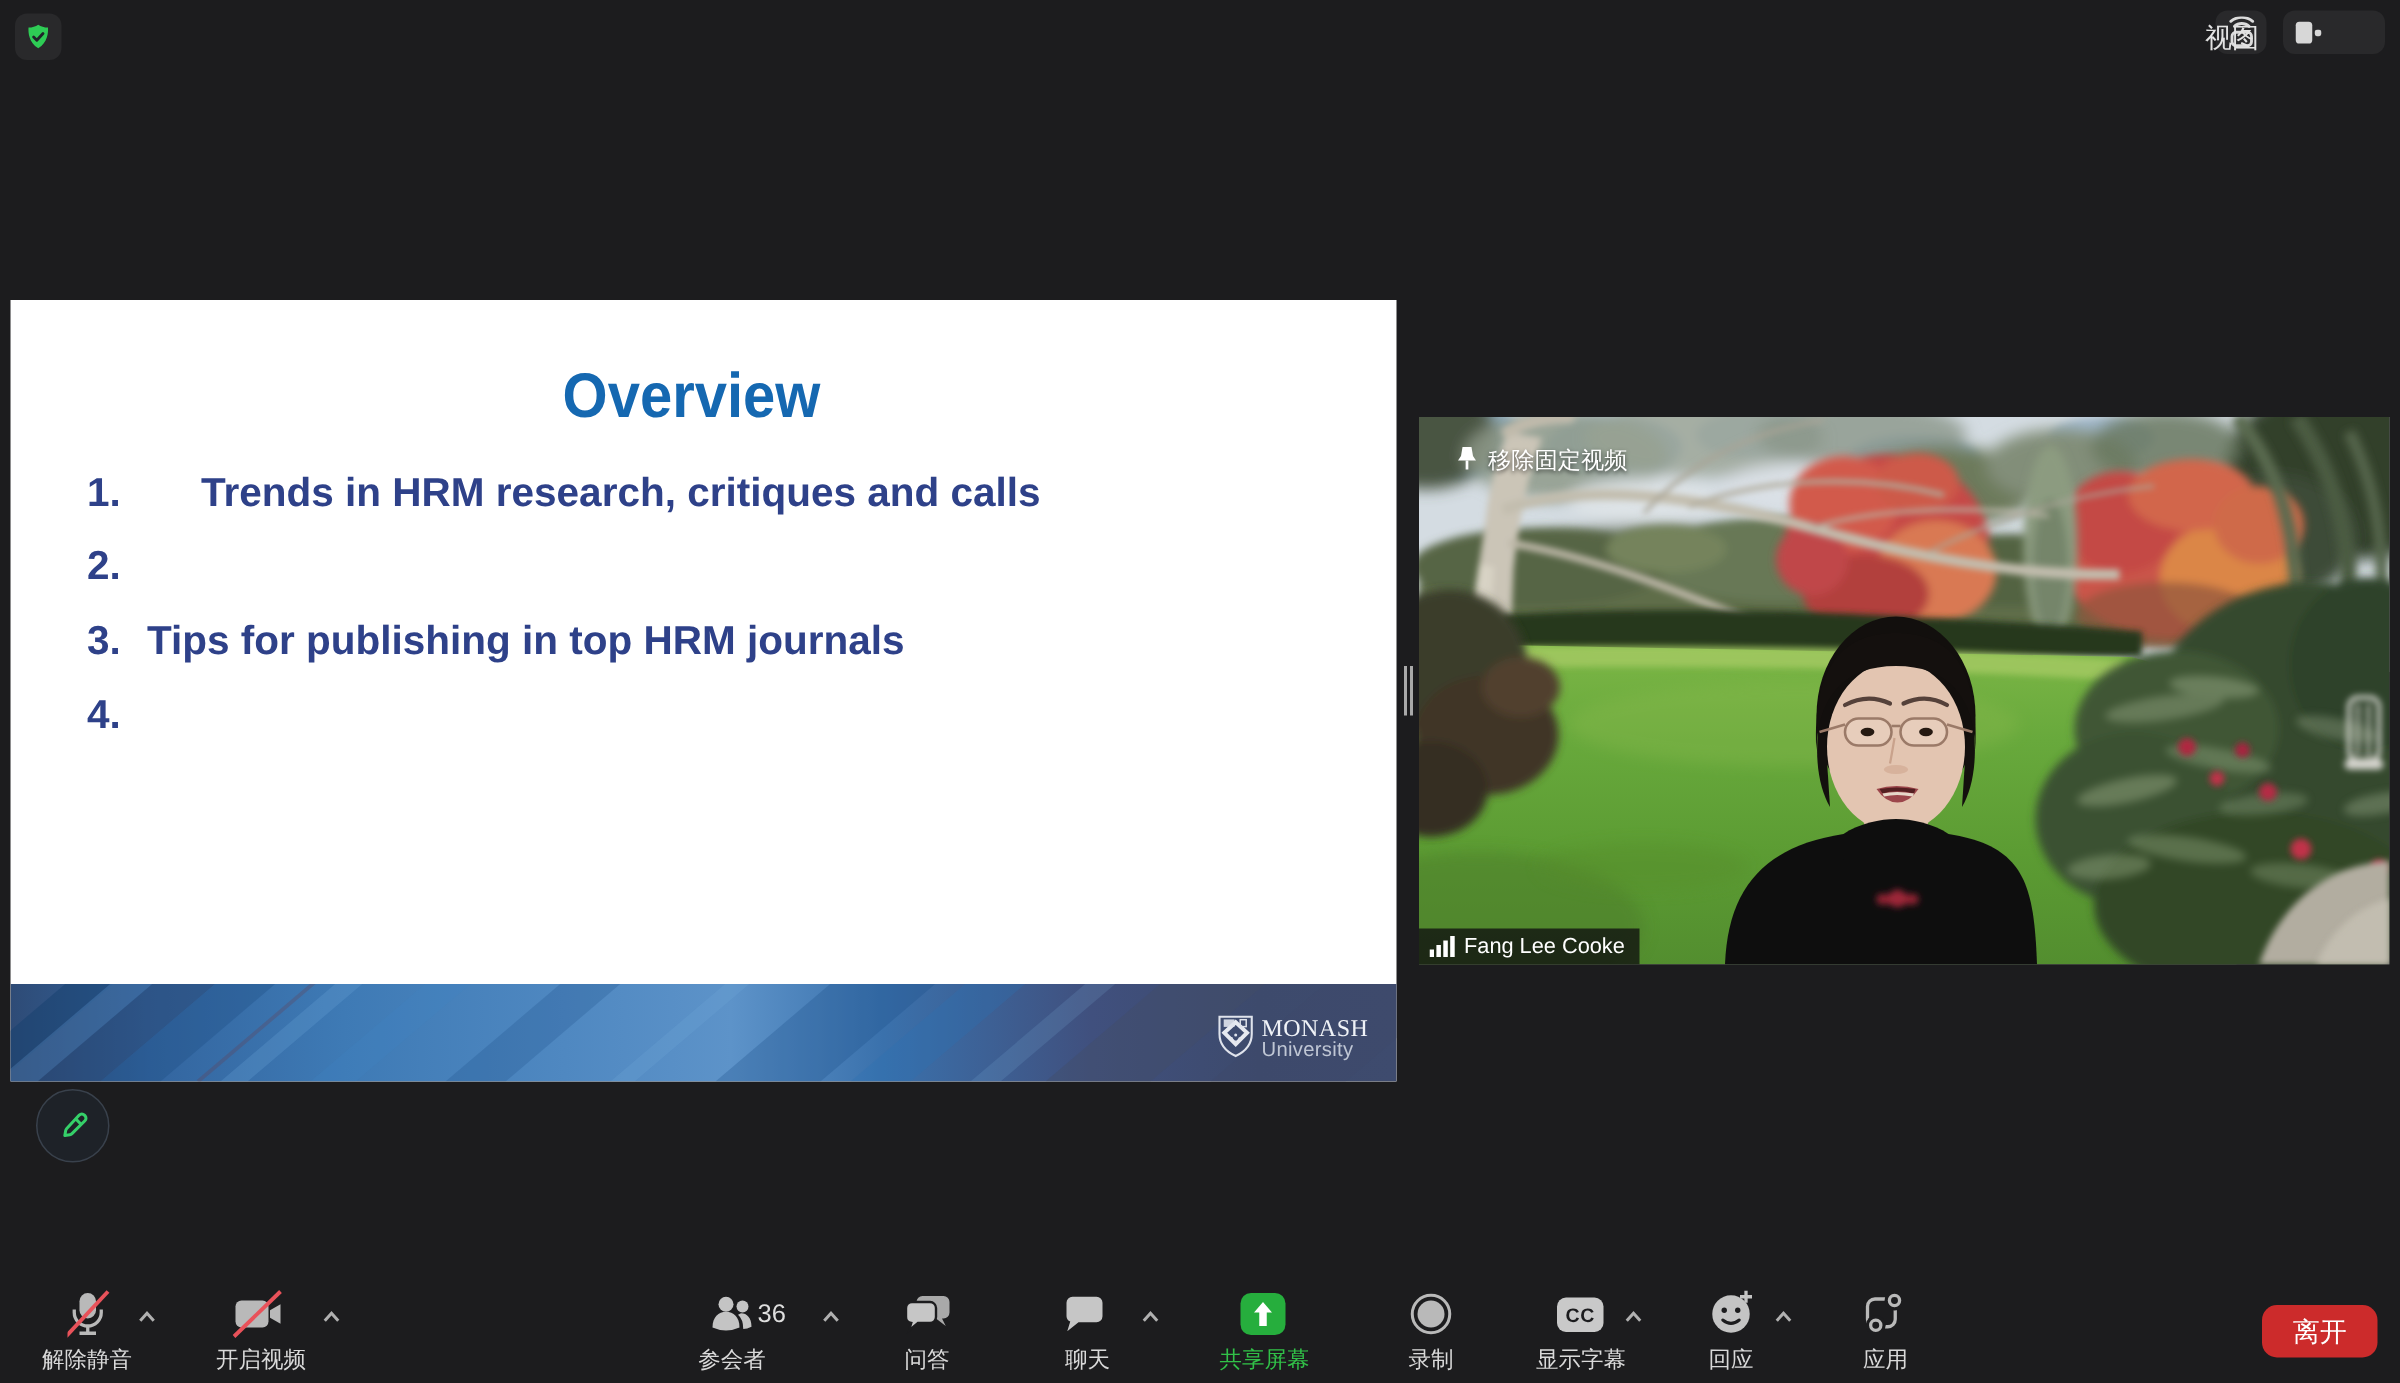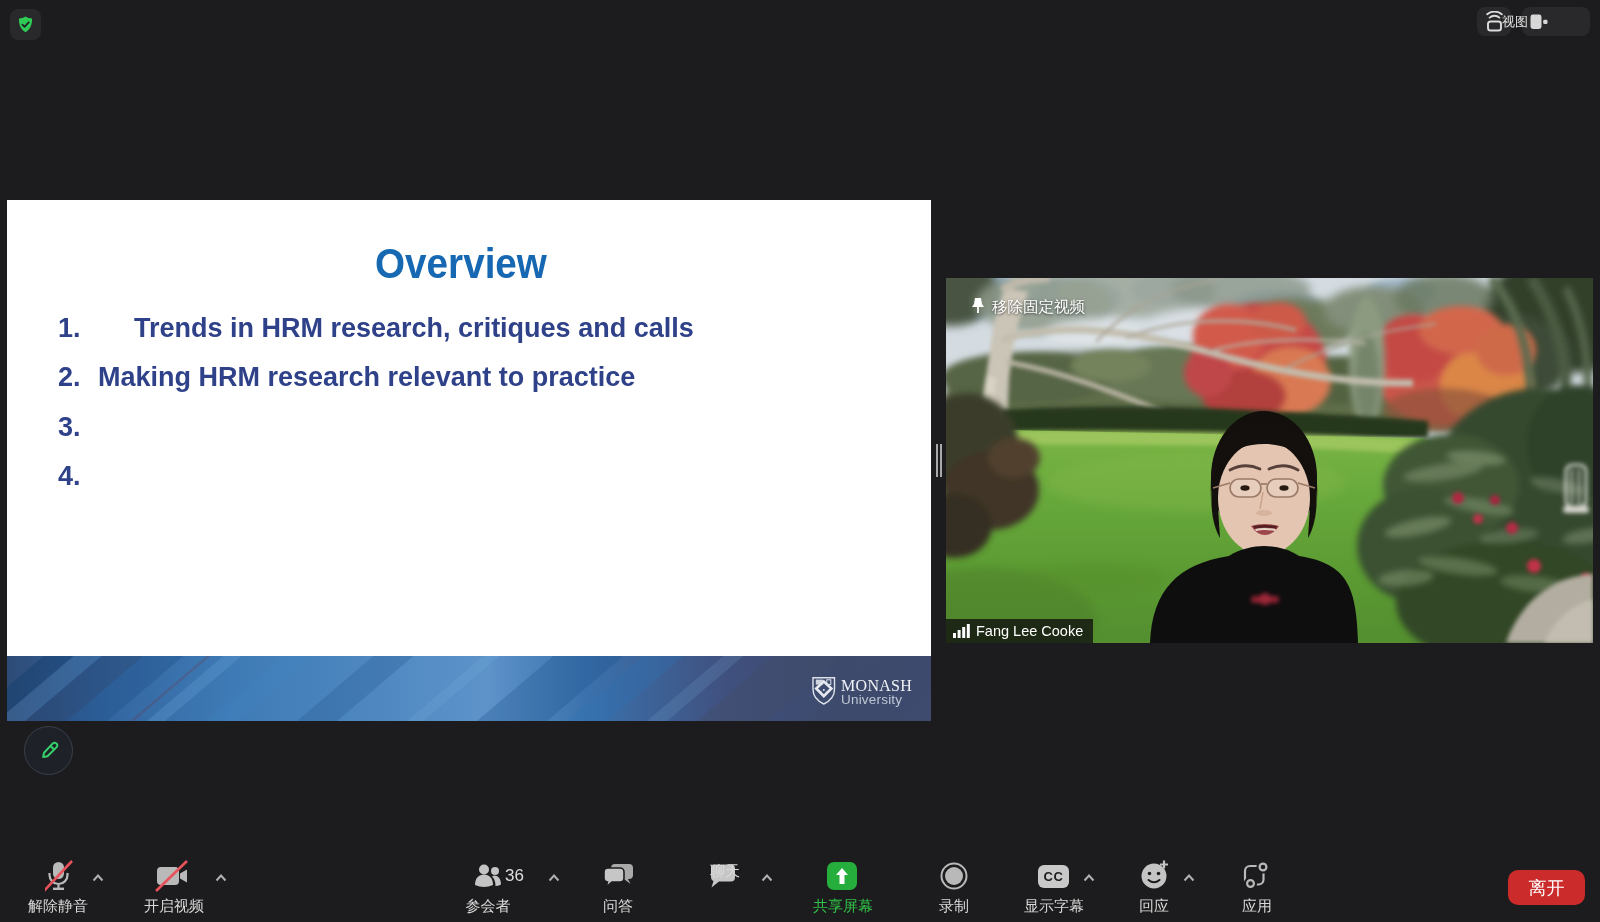--- a/index.html
+++ b/index.html
@@ -27,30 +27,30 @@
   <svg class="abs" style="left:1485px;top:11px;" width="19" height="21" viewBox="0 0 19 21">
     <rect x="3" y="10.5" width="13" height="9" rx="2.6" fill="none" stroke="#dcdcdc" stroke-width="1.9"></rect>
     <path d="M4.6 6.6 A7.2 7.2 0 0 1 14.4 6.6" fill="none" stroke="#dcdcdc" stroke-width="1.9" stroke-linecap="round"></path>
     <path d="M2.2 3.2 A11.5 11.5 0 0 1 16.8 3.2" fill="none" stroke="#dcdcdc" stroke-width="1.9" stroke-linecap="round"></path>
   </svg>
   <div class="tbtn" style="left:1522px;top:7px;width:68px;height:29px;"></div>
   <svg class="abs" style="left:1530px;top:14px;" width="18" height="16" viewBox="0 0 18 16">
     <rect x="0.5" y="0.5" width="11" height="14.5" rx="2.4" fill="#d7d7d7"></rect>
     <rect x="13.2" y="5.8" width="4.3" height="4.3" rx="1.4" fill="#d7d7d7"></rect>
   </svg>
-  <div class="abs" style="left:1502px;top:13px;font-size:13px;color:#e3e3e3;">视图</div>
+  <div class="abs" style="left:1470px;top:13px;font-size:18px;color:#e3e3e3;">视图</div>
 
   <div class="abs" id="slide" style="left:7px;top:200px;width:924px;height:521px;background:#ffffff;">
     <div class="abs" style="left:0;top:40px;width:100%;text-align:center;transform:translateX(-8px) scaleX(0.92);
          font-size:42px;font-weight:bold;color:#1568b1;">Overview</div>
     <div class="itemnum" style="top:112.5px;">1.</div>
     <div class="itemtx" style="top:112.5px;margin-left:36px;">Trends in HRM research, critiques and calls</div>
     <div class="itemnum" style="top:162px;">2.</div>
-    <div class="itemtx" style="top:162px;">Making HRM research relevant to practice</div>
     <div class="itemnum" style="top:211.5px;">3.</div>
+    <div class="itemtx" style="top:211.5px;">Tips for publishing in top HRM journals</div>
     <div class="itemnum" style="top:261px;">4.</div>
 
     <svg class="abs" style="left:0;top:456px;" width="924" height="65" viewBox="0 0 924 65" preserveAspectRatio="none">
       <defs>
         <linearGradient id="bg0" x1="0" y1="0" x2="1" y2="0">
           <stop offset="0" stop-color="#2e4b76"></stop>
           <stop offset="0.10" stop-color="#33659f"></stop>
           <stop offset="0.24" stop-color="#3e7ab5"></stop>
           <stop offset="0.40" stop-color="#4f88c1"></stop>
           <stop offset="0.52" stop-color="#5d93c9"></stop>
@@ -346,21 +346,21 @@
     <path d="M5 6 h12 a4 4 0 0 1 4 4 v6 a4 4 0 0 1 -4 4 h-8 l-6 5 1.5 -5 a4 4 0 0 1 -3.5 -4 v-6 a4 4 0 0 1 4 -4 Z" fill="#c6c6c6" stroke="#1c1c1e" stroke-width="1.6"></path>
   </svg>
   <div class="lbl" style="left:587px;top:897px;width:62px;">问答</div>
 
   <svg class="abs" style="left:710px;top:863px;" width="26" height="26" viewBox="0 0 26 26">
     <path d="M5 1.5 h16 a4 4 0 0 1 4 4 v9 a4 4 0 0 1 -4 4 h-12 l-7.5 6 2 -6.5 a4 4 0 0 1 -2.5 -3.5 v-9 a4 4 0 0 1 4 -4 Z" fill="#c6c6c6"></path>
   </svg>
   <svg class="caret" style="left:761px;top:873px;" width="12" height="10" viewBox="0 0 12 10">
     <path d="M1.5 7.5 L6 2.5 L10.5 7.5" fill="none" stroke="#b0b0b0" stroke-width="2"></path>
   </svg>
-  <div class="lbl" style="left:694px;top:862px;width:62px;">聊天</div>
+  <div class="lbl" style="left:694px;top:897px;width:62px;">聊天</div>
 
   <div class="abs" style="left:827px;top:862px;width:30px;height:28px;border-radius:7px;background:#26ae3d;"></div>
   <svg class="abs" style="left:834px;top:867px;" width="16" height="18" viewBox="0 0 16 18">
     <path d="M8 1 L14 8 H10.5 V17 H5.5 V8 H2 Z" fill="#ffffff"></path>
   </svg>
   <div class="lbl" style="left:806px;top:897px;width:74px;color:#31c048;">共享屏幕</div>
 
   <svg class="abs" style="left:940px;top:862px;" width="28" height="28" viewBox="0 0 28 28">
     <circle cx="14" cy="14" r="12.5" fill="none" stroke="#b9b9b9" stroke-width="2"></circle>
     <circle cx="14" cy="14" r="9" fill="#b9b9b9"></circle>

